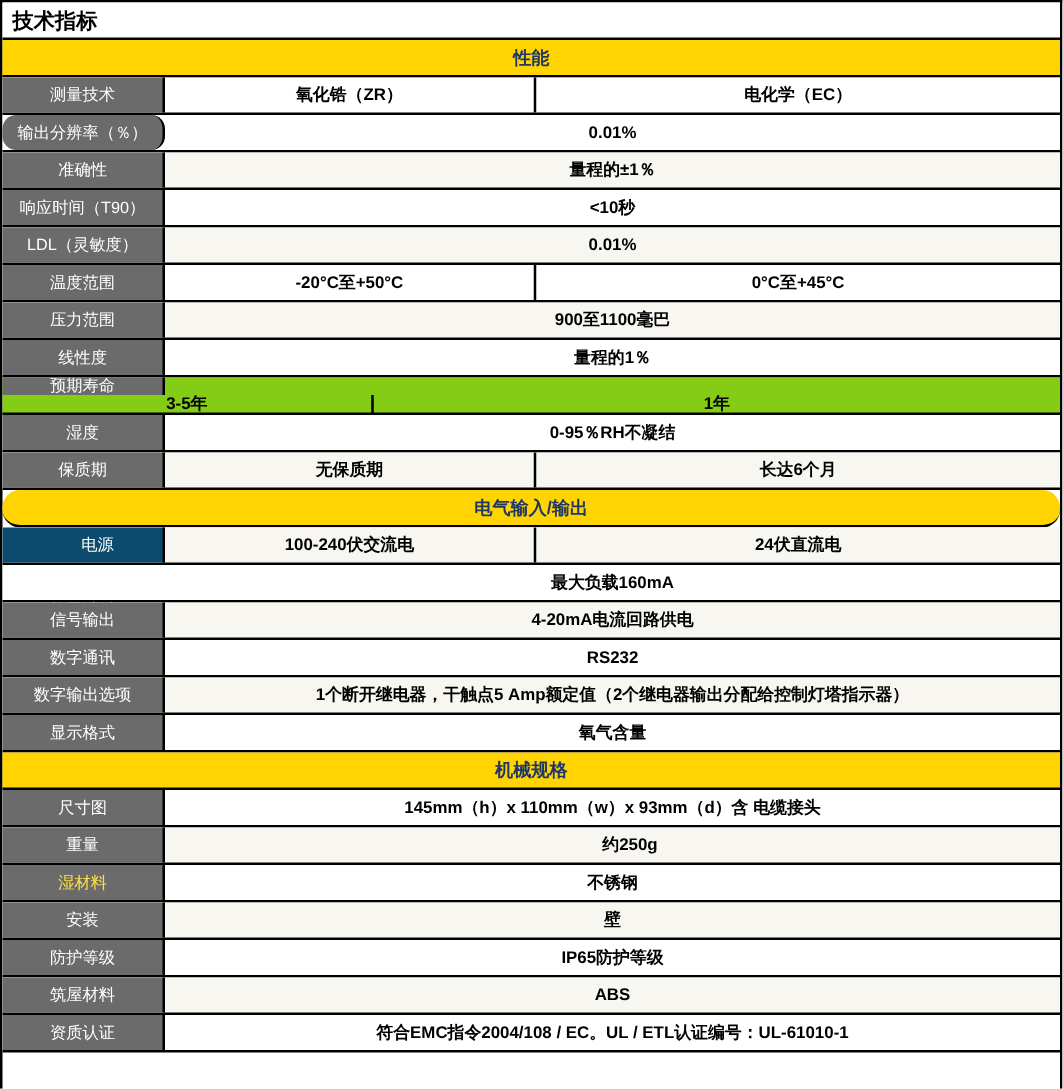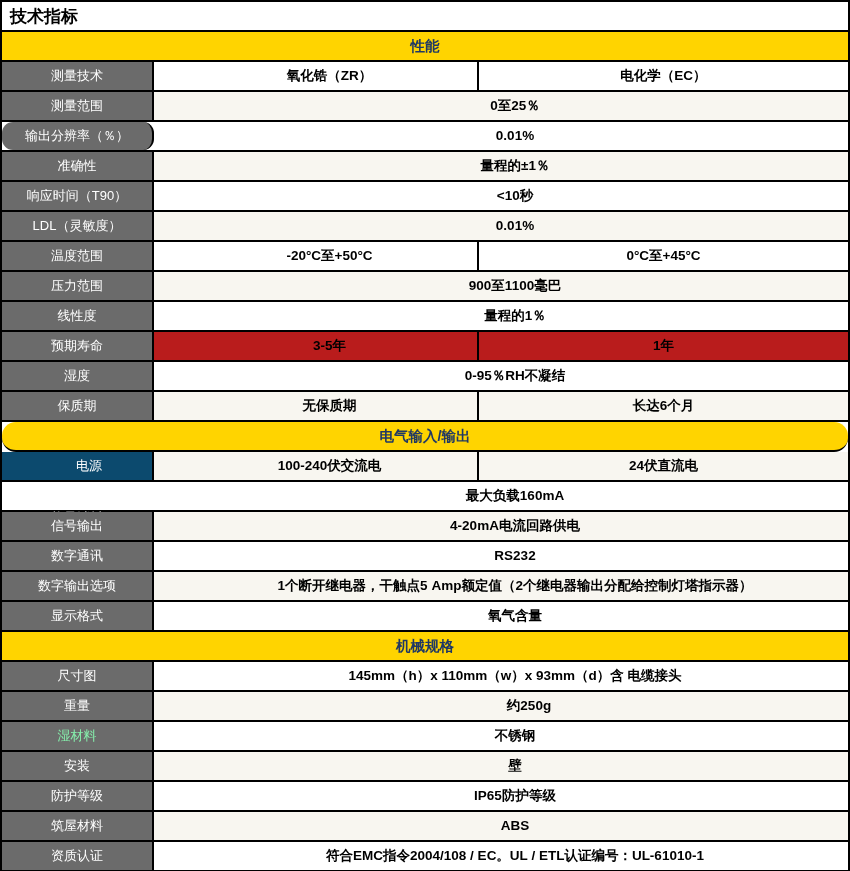--- a/index.html
+++ b/index.html
@@ -16,26 +16,26 @@
   }
   .row{
     height:30px;box-sizing:border-box;border-bottom:2px solid #000;
     display:flex;flex-direction:row;align-items:stretch;flex:0 0 auto;
   }
   .band{
     justify-content:center;align-items:center;
     font-size:14.5px;font-weight:700;
   }
   .label-cell{
-    width:152px;box-sizing:border-box;border-right:2px solid #000;
+    width:130px;box-sizing:border-box;border-right:2px solid #000;
     display:flex;align-items:center;justify-content:center;
     color:#fff;font-size:13px;font-weight:400;
     text-align:left;flex:0 0 auto;line-height:1.1;
   }
-  .value-area{flex:1;display:flex;flex-direction:row;align-items:stretch;min-width:0;padding-left:28px;}
+  .value-area{flex:1;display:flex;flex-direction:row;align-items:stretch;min-width:0;}
   .value-cell{
     display:flex;align-items:center;justify-content:center;
     font-size:13.5px;font-weight:600;color:#000;text-align:center;
     box-sizing:border-box;line-height:1.1;min-width:0;
   }
   .value-cell.full{flex:1;}
   .value-cell.c1{width:295px;flex:0 0 auto;}
   .value-cell.c2{flex:1;border-left:2px solid #000;}
 </style>
 </head>
@@ -45,26 +45,20 @@
   <div class="title-row">技术指标</div>
   <div id="rows-host" style="display: flex; flex-direction: column;">
       <div class="row band" style="background: rgb(255, 212, 0); color: rgb(31, 56, 100);">性能</div>
       <div class="row" style="background: rgb(255, 255, 255);">
         <div class="label-cell" style="background: rgb(107, 107, 107); color: rgb(255, 255, 255);">测量技术</div>
         <div class="value-area">
           <div class="value-cell c1">氧化锆（ZR）</div>
           <div class="value-cell c2">电化学（EC）</div>
         </div>
       </div>
-      <div class="row" style="background: rgb(248, 246, 240);">
-        <div class="label-cell" style="background: rgb(107, 107, 107); color: rgb(255, 255, 255);">测量范围</div>
-        <div class="value-area">
-          <div class="value-cell full">0至25％</div>
-        </div>
-      </div>
       <div class="row" style="background: rgb(255, 255, 255);">
         <div class="label-cell" style="background: rgb(107, 107, 107); color: rgb(255, 255, 255); border-radius: 11px;">输出分辨率（％）</div>
         <div class="value-area">
           <div class="value-cell full">0.01%</div>
         </div>
       </div>
       <div class="row" style="background: rgb(248, 246, 240);">
         <div class="label-cell" style="background: rgb(107, 107, 107); color: rgb(255, 255, 255);">准确性</div>
         <div class="value-area">
           <div class="value-cell full">量程的±1％</div>
@@ -94,21 +88,21 @@
         <div class="value-area">
           <div class="value-cell full">900至1100毫巴</div>
         </div>
       </div>
       <div class="row" style="background: rgb(255, 255, 255);">
         <div class="label-cell" style="background: rgb(107, 107, 107); color: rgb(255, 255, 255);">线性度</div>
         <div class="value-area">
           <div class="value-cell full">量程的1％</div>
         </div>
       </div>
-      <div class="row" style="background: #b91c1c;">
+      <div class="row" style="background: #84cc16; flex-direction: column;">
         <div class="label-cell" style="background: rgb(107, 107, 107); color: rgb(255, 255, 255);">预期寿命</div>
         <div class="value-area">
           <div class="value-cell c1">3-5年</div>
           <div class="value-cell c2">1年</div>
         </div>
       </div>
       <div class="row" style="background: rgb(255, 255, 255);">
         <div class="label-cell" style="background: rgb(107, 107, 107); color: rgb(255, 255, 255);">湿度</div>
         <div class="value-area">
           <div class="value-cell full">0-95％RH不凝结</div>
@@ -166,21 +160,21 @@
           <div class="value-cell full">145mm（h）x 110mm（w）x 93mm（d）含 电缆接头</div>
         </div>
       </div>
       <div class="row" style="background: rgb(248, 246, 240); gap: 28px;">
         <div class="label-cell" style="background: rgb(107, 107, 107); color: rgb(255, 255, 255);">重量</div>
         <div class="value-area">
           <div class="value-cell full">约250g</div>
         </div>
       </div>
       <div class="row" style="background: rgb(255, 255, 255);">
-        <div class="label-cell" style="background: rgb(107, 107, 107); color: #86efac;">湿材料</div>
+        <div class="label-cell" style="background: rgb(107, 107, 107); color: #fde047;">湿材料</div>
         <div class="value-area">
           <div class="value-cell full">不锈钢</div>
         </div>
       </div>
       <div class="row" style="background: rgb(248, 246, 240);">
         <div class="label-cell" style="background: rgb(107, 107, 107); color: rgb(255, 255, 255);">安装</div>
         <div class="value-area">
           <div class="value-cell full">壁</div>
         </div>
       </div>

